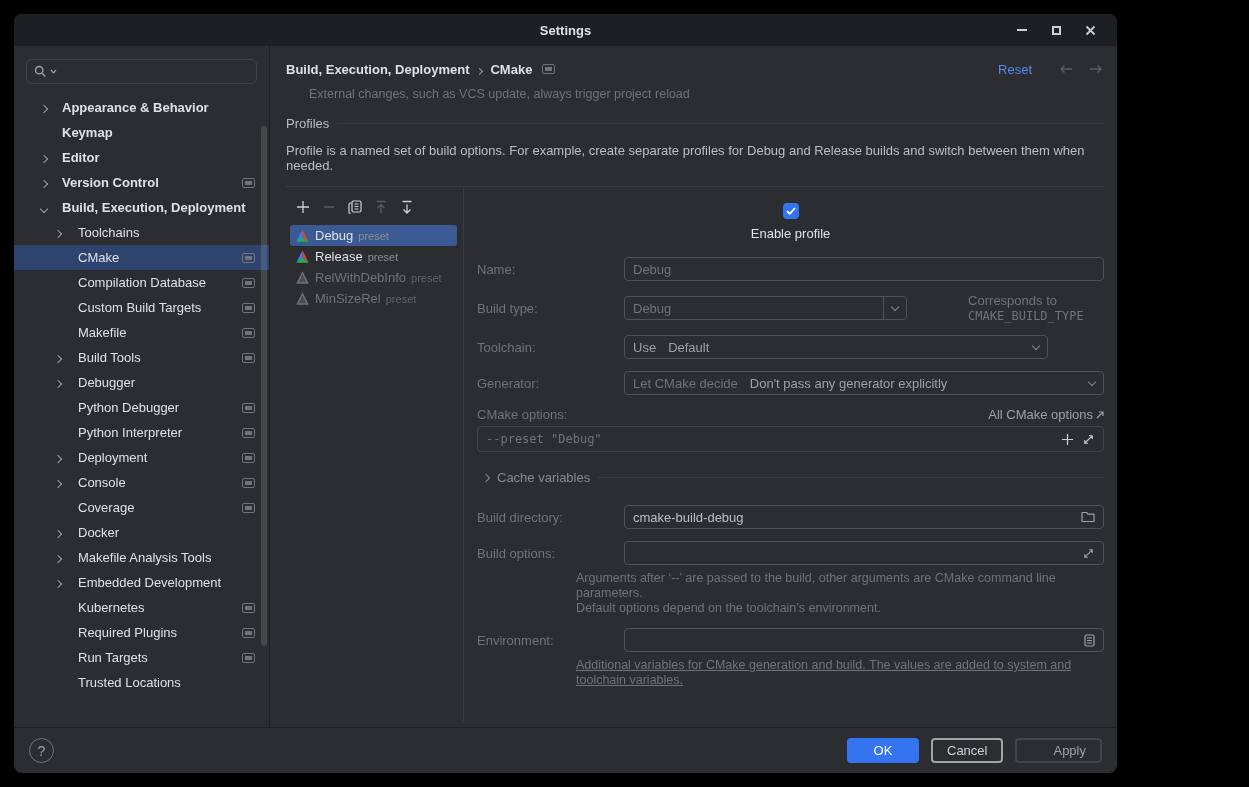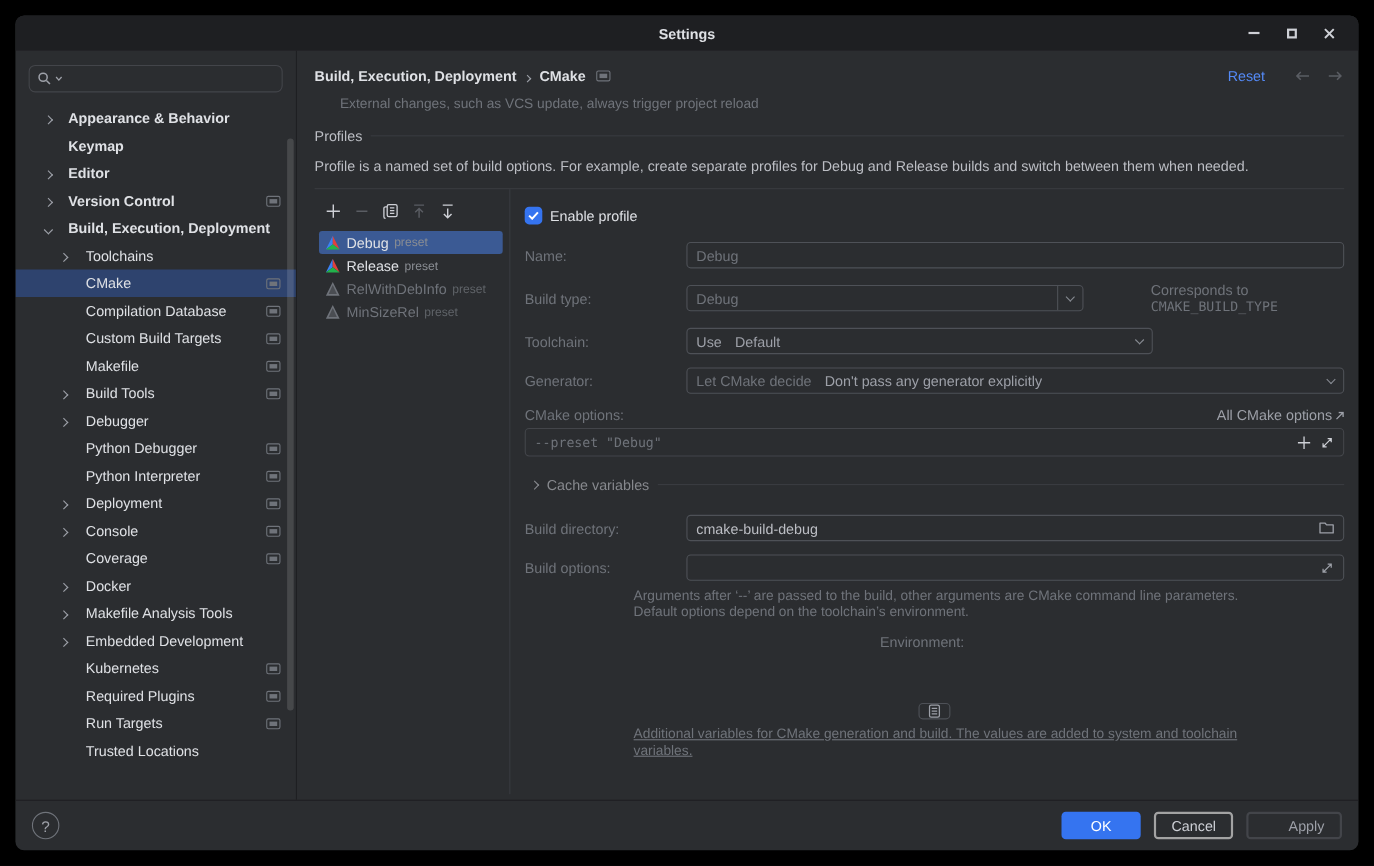--- a/index.html
+++ b/index.html
@@ -1,17 +1,17 @@
 <!DOCTYPE html>
 <html><head>
 <meta charset="utf-8">
 <style>
   * { margin:0; padding:0; box-sizing:border-box; }
   html,body { width:1249px; height:787px; background:#000; font-family:"Liberation Sans", sans-serif; }
-  .window { position:absolute; left:14px; top:14px; width:1221px; height:759px; background:#2b2d30; border-radius:8px; overflow:hidden; display:flex; flex-direction:column; color:#dfe1e5; font-size:13px; }
+  .window { position:absolute; left:14px; top:14px; width:1103px; height:759px; background:#2b2d30; border-radius:8px; overflow:hidden; display:flex; flex-direction:column; color:#dfe1e5; font-size:13px; }
 
   
   .titlebar { height:32px; background:#1e1f22; flex:none; position:relative; display:flex; align-items:center; justify-content:center; }
   .title { font-weight:bold; font-size:13px; color:#dfe1e5; }
   .win-controls { position:absolute; right:10px; top:0; height:32px; display:flex; align-items:center; }
   .win-btn { width:34px; height:32px; display:flex; align-items:center; justify-content:center; color:#ced0d6; cursor:default; }
   .glyph-min { width:10px; height:2px; background:#ced0d6; display:block; }
   .glyph-max { width:9px; height:9px; border:2px solid #ced0d6; display:block; }
 
   .body { flex:1; display:flex; min-height:0; }
@@ -63,21 +63,21 @@
   .plist { display:flex; flex-direction:column; }
   .prow { height:21px; display:flex; align-items:center; gap:5px; padding:0 5px; border-radius:3px; }
   .prow.selected { background:#3b5a94; }
   .pname { color:#dfe1e5; }
   .prow.disabled .pname { color:#6f737a; }
   .ptag { font-size:11px; color:#8a8d93; }
   .prow.disabled .ptag { color:#5f6368; }
 
   
   .form-col { flex:1; padding:16px 0 0 13px; min-width:0; }
-  .enable-row { display:flex; align-items:center; gap:7px; margin-bottom:16px; }
+  .enable-row { display:flex; align-items:center; gap:7px; margin-bottom:16px;flex-direction:column; }
   .frow { display:flex; align-items:center; margin-bottom:12px;gap:48px; }
   .flabel { width:99px; flex:none; color:#6f737a; }
   .field { height:24px; border:1px solid #4e5157; border-radius:4px; background:transparent; display:flex; align-items:center; padding:0 8px; color:#6f737a; position:relative; }
   .field.grow { flex:1; }
   .field.w424 { width:424px; }
   .dd-chev { width:6px; height:6px; border-right:1.4px solid #868a91; border-bottom:1.4px solid #868a91; transform:rotate(45deg); margin-left:auto; margin-top:-3px; }
   .dd-sep { width:1px; align-self:stretch; background:#4e5157; margin-left:auto; margin-right:8px; }
   .field .after-sep { margin-left:0; }
   .note { margin-left:13px; color:#6f737a; }
   .mono { font-family:"DejaVu Sans Mono", monospace; font-size:12px; }
@@ -435,21 +435,21 @@
                     <path d="M3 11 L11 3 M7.5 3 H11 V6.5 M3 7.5 V11 H6.5" fill="none" stroke="#9da0a8" stroke-width="1.2"></path>
                   </svg>
               </span>
             </div>
           </div>
           <div class="hint hint-block" style="margin-top:0;">
             <div>Arguments after ‘--’ are passed to the build, other arguments are CMake command line parameters.</div>
             <div>Default options depend on the toolchain’s environment.</div>
           </div>
 
-          <div class="frow" style="margin-bottom:6px;flex-direction:column;">
+          <div class="frow" style="margin-bottom:6px;">
             <span class="flabel">Environment:</span>
             <div class="field grow">
               <span></span>
               <span class="fi-right">
                 <svg width="11" height="13" viewBox="0 0 11 13">
                     <rect x="1" y="1" width="9" height="11" rx="1.5" fill="none" stroke="#9da0a8" stroke-width="1.2"></rect>
                     <path d="M3 4 H8 M3 6.5 H8 M3 9 H8" stroke="#9da0a8" stroke-width="1"></path>
                   </svg>
               </span>
             </div>

